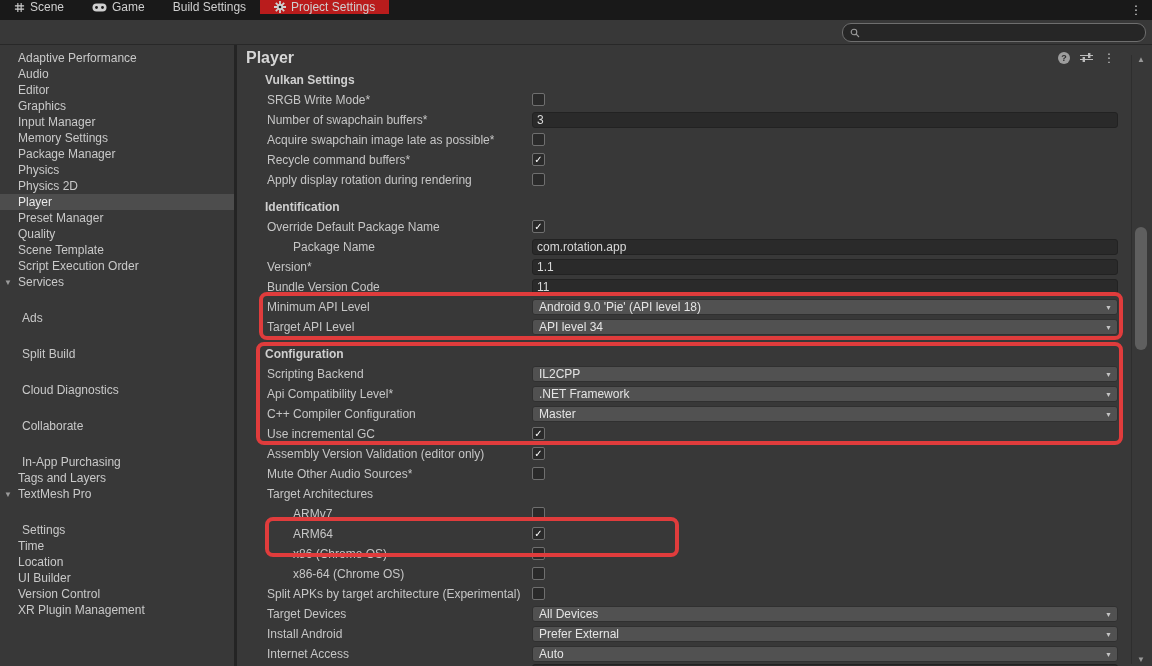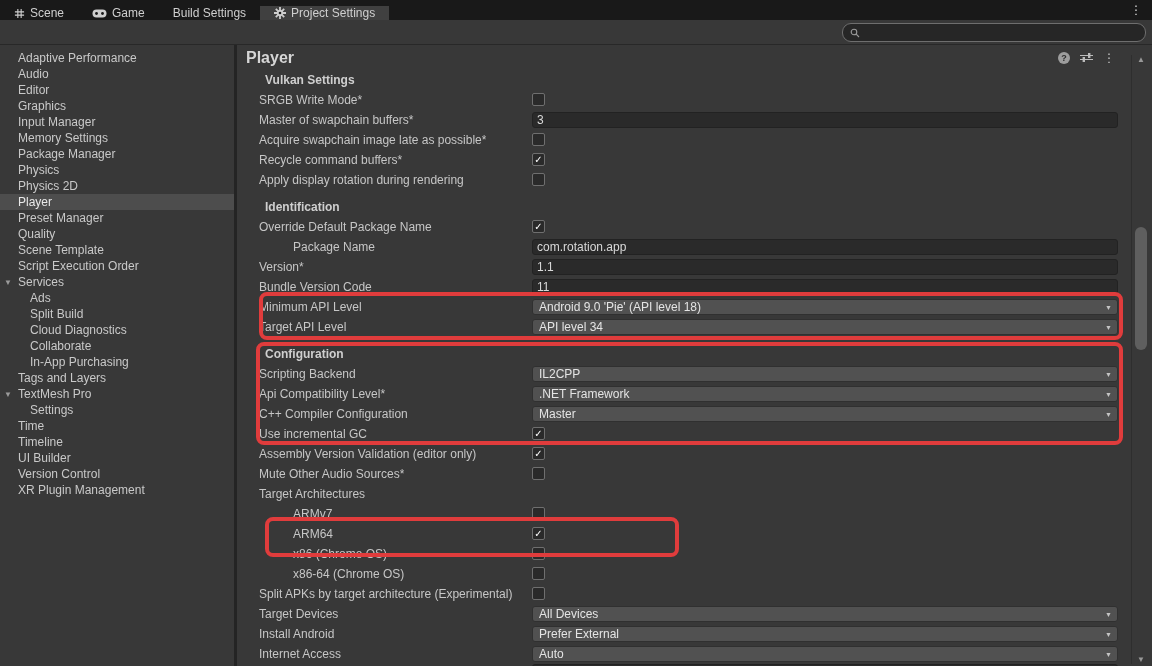--- a/index.html
+++ b/index.html
@@ -3,52 +3,52 @@
 <meta charset="utf-8">
 <style>
   html,body{margin:0;padding:0;}
   body{
     width:1152px;height:666px;overflow:hidden;position:relative;
     background:#383838;color:#c9c9c9;
     font-family:"Liberation Sans",sans-serif;font-size:12px;
   }
   
   .tabbar{height:20px;background:#191919;display:flex;align-items:stretch;position:relative;}
-  .tabs{display:flex;align-items:flex-end;}
+  .tabs{display:flex;align-items:flex-start;}
   .tab{display:flex;align-items:center;gap:5px;padding:0 14px;font-size:12px;color:#cfcfcf;cursor:default;white-space:nowrap;}
-  .tab.active{background:#404040;}
+  .tab.active{background:#b91c1c;}
   .t-icon{display:flex;align-items:center;}
   .tabbar-menu{position:absolute;right:10px;top:2px;color:#dedede;font-size:12px;line-height:16px;}
   
   .toolbar{height:24px;background:#383838;border-bottom:1px solid #282828;position:relative;}
   .search{position:absolute;right:6px;top:3px;width:288px;height:17px;background:#262626;border:1px solid #6e6e6e;border-radius:9px;display:flex;align-items:center;padding:0 7px;gap:4px;box-sizing:content-box;}
   .search input{flex:1;background:transparent;border:none;outline:none;color:#ddd;font-size:11px;font-family:"Liberation Sans",sans-serif;}
   
   .split{display:flex;height:621px;}
   .sidebar{width:234px;border-right:3px solid #242424;padding-top:5px;box-sizing:content-box;flex:none;}
   .s-item{height:16px;line-height:16px;font-size:12px;color:#c9c9c9;position:relative;padding-left:18px;white-space:nowrap;cursor:default;}
-  .s-item.child{padding-left:30px;}
+  .s-item.child{padding-left:22px;margin-top:20px;}
   .s-item.selected{background:var(--sel,#4d4d4d);color:#e9e9e9;}
   .s-item .tri{position:absolute;left:4px;top:1px;font-size:8px;color:#9a9a9a;}
   
   .main{flex:1;position:relative;}
   .main-header{height:25px;display:flex;align-items:center;padding:0 9px;}
   .main-title{font-size:16px;font-weight:bold;color:#d6d6d6;}
   .header-icons{margin-left:auto;display:flex;gap:10px;align-items:center;padding-right:28px;}
   .help-icon{width:12px;height:12px;border-radius:50%;background:#9d9d9d;color:#2d2d2d;font-size:9px;font-weight:bold;text-align:center;line-height:12px;display:inline-block;}
   .kebab{color:#c9c9c9;font-size:12px;line-height:12px;}
   
   .rows{position:absolute;top:25px;left:0;right:22px;bottom:0;overflow:hidden;}
   .row,.row-header{height:20px;position:relative;}
   .row-header{font-weight:bold;color:#cfcfcf;}
   .row-header.gap{margin-top:7px;}
   .row-label{position:absolute;top:3px;font-size:12px;white-space:nowrap;overflow:hidden;color:#c6c6c6;text-align:right;}
   .row-header .row-label{color:#cfcfcf;}
   .i0{left:28px;}
-  .i1{left:22px;max-width:253px;}
+  .i1{left:30px;max-width:253px;}
   .i2{left:56px;max-width:235px;}
   .control{position:absolute;left:295px;top:2px;height:16px;width:586px;box-sizing:border-box;}
   .text-field{background:var(--field,#2a2a2a);border:1px solid #222;border-radius:3px;color:#d9d9d9;font-size:12px;line-height:13px;padding:1px 4px;}
   .dropdown{background:var(--dd,#515151);border:1px solid #303030;border-radius:3px;color:#e4e4e4;font-size:12px;line-height:13px;padding:1px 6px;}
   .dropdown .arrow{position:absolute;right:5px;top:4px;font-size:7px;color:#c4c4c4;line-height:8px;}
   .checkbox{position:absolute;left:295px;top:3px;width:13px;height:13px;background:#2a2a2a;border:1px solid #6f6f6f;border-radius:2px;box-sizing:border-box;text-align:center;line-height:11px;font-size:10px;color:#fff;}
   .row.partial .control{top:0;height:14px;}
   
   .hl{position:absolute;border:4px solid var(--hl,#e03c3c);border-radius:8px;z-index:5;background:transparent;box-sizing:border-box;pointer-events:none;}
   .hl1{left:22px;top:247px;width:864px;height:48px;}
@@ -134,21 +134,21 @@
       <div class="s-item"><span class="tri">▼</span><span>Services</span></div>
       <div class="s-item child"><span>Ads</span></div>
       <div class="s-item child"><span>Split Build</span></div>
       <div class="s-item child"><span>Cloud Diagnostics</span></div>
       <div class="s-item child"><span>Collaborate</span></div>
       <div class="s-item child"><span>In-App Purchasing</span></div>
       <div class="s-item"><span>Tags and Layers</span></div>
       <div class="s-item"><span class="tri">▼</span><span>TextMesh Pro</span></div>
       <div class="s-item child"><span>Settings</span></div>
       <div class="s-item"><span>Time</span></div>
-      <div class="s-item"><span>Timeline</span></div>
+      <div class="s-item"><span>Location</span></div>
       <div class="s-item"><span>UI Builder</span></div>
       <div class="s-item"><span>Version Control</span></div>
       <div class="s-item"><span>XR Plugin Management</span></div>
     </div>
   <div class="main">
     <div class="main-header">
       <span class="main-title">Player</span>
       <div class="header-icons">
           <span class="help-icon">?</span>
           <span class="t-icon">
@@ -163,21 +163,21 @@
     </div>
     <div class="rows">
         <div class="row-header">
           <span class="row-label i0">Vulkan Settings</span>
         </div>
         <div class="row">
           <span class="row-label i1">SRGB Write Mode*</span>
           <div class="checkbox"></div>
         </div>
         <div class="row">
-          <span class="row-label i1">Master of swapchain buffers*</span>
+          <span class="row-label i1">Number of swapchain buffers*</span>
           <div class="control text-field">3</div>
         </div>
         <div class="row">
           <span class="row-label i1">Acquire swapchain image late as possible*</span>
           <div class="checkbox"></div>
         </div>
         <div class="row">
           <span class="row-label i1">Recycle command buffers*</span>
           <div class="checkbox">✓</div>
         </div>

